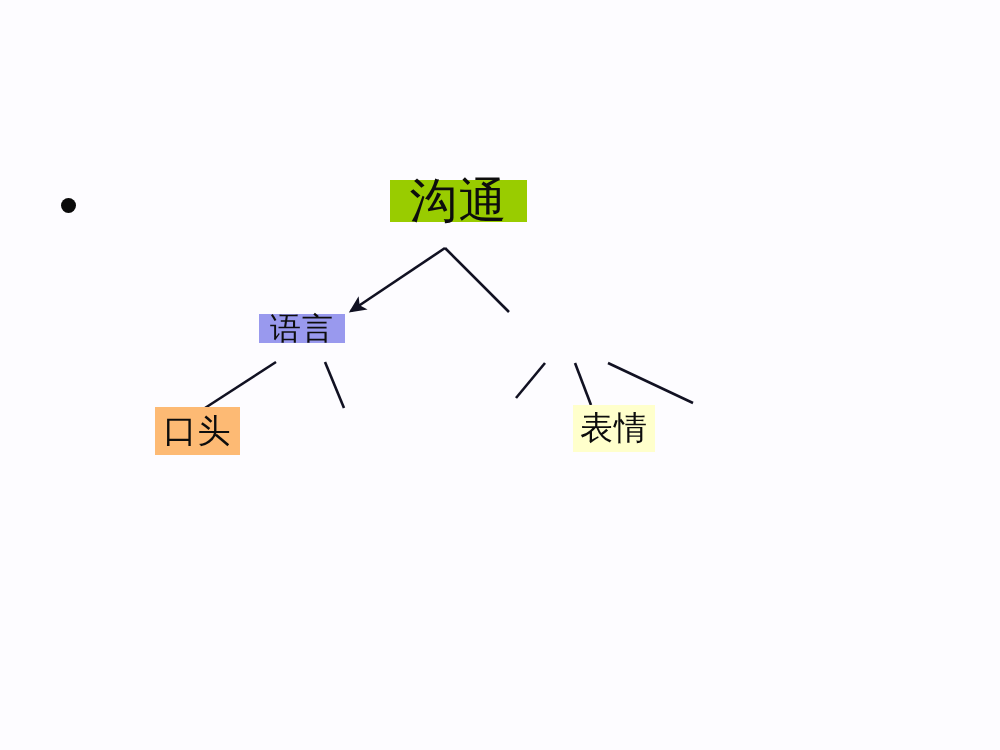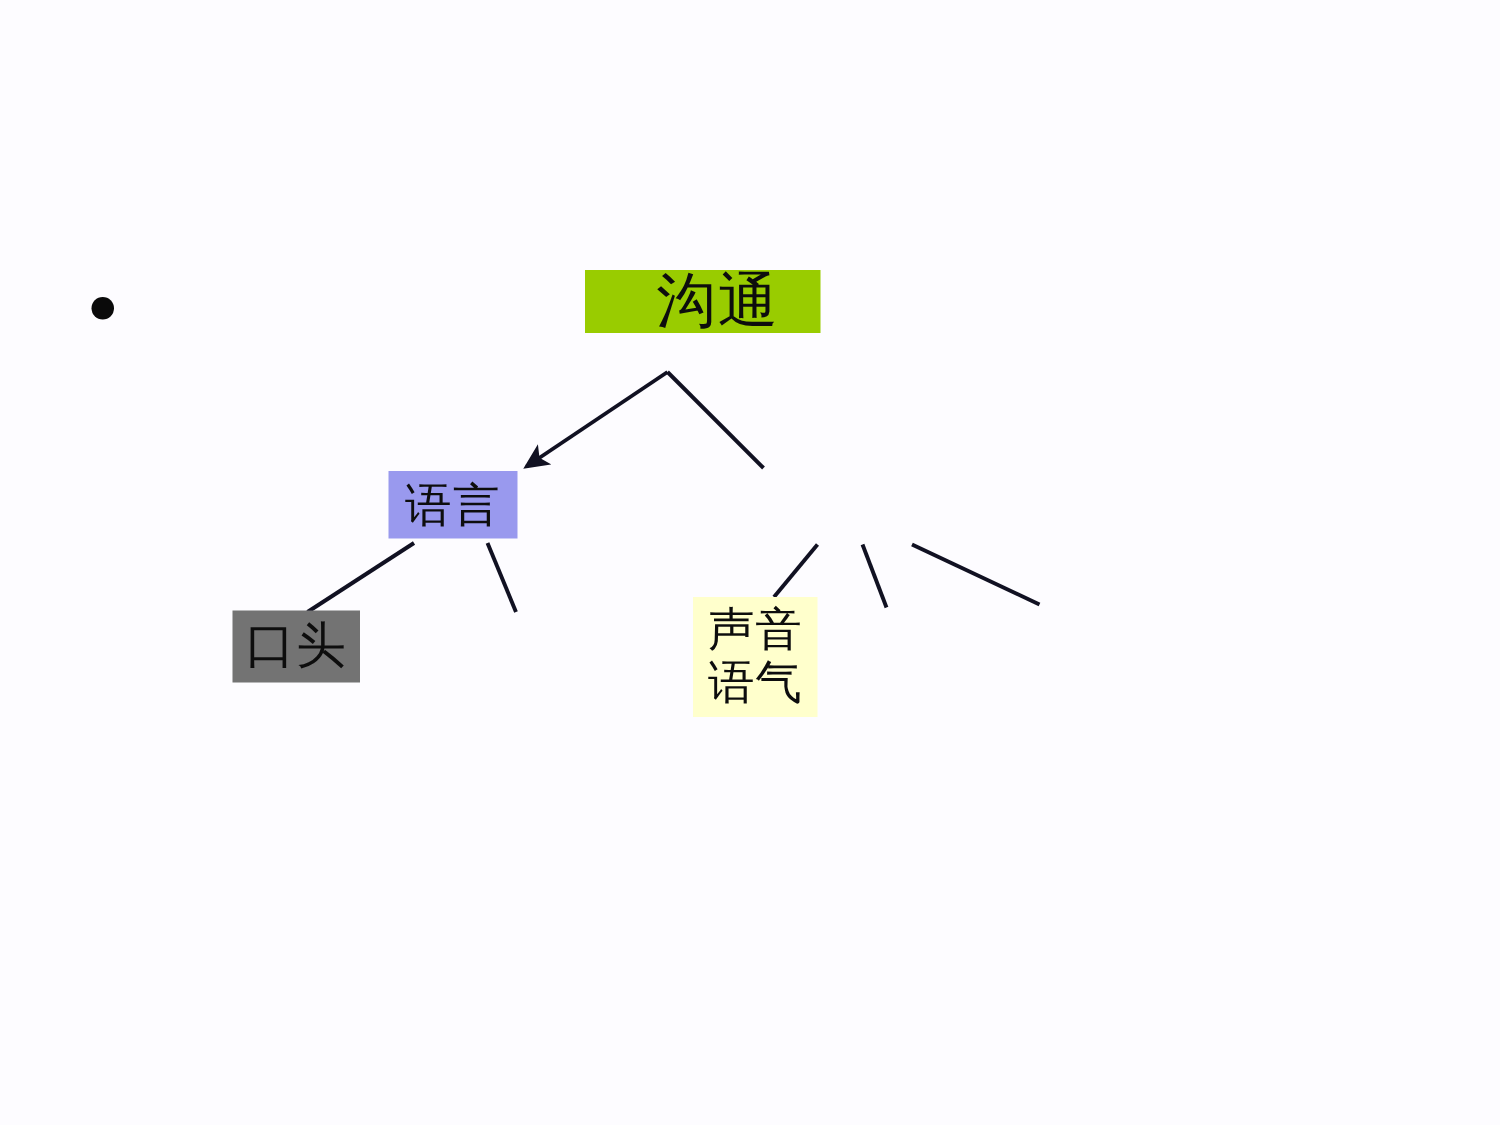--- a/index.html
+++ b/index.html
@@ -38,22 +38,21 @@
     position: absolute;
     display: flex;
     align-items: center;
     justify-content: center;
     color: #0d0d0d;
     white-space: nowrap;
     letter-spacing: 1px;
     line-height: 1.0;
   }
   .node-root {
-    font-size: 40px;
-    padding-left: 20px;
+    font-size: 48px;
   }
   .node-branch {
     font-size: 31px;
   }
   .node-leaf {
     font-size: 33px;
   }
   .node-leaf-two-line {
     font-size: 31px;
     flex-direction: column;
@@ -90,30 +89,29 @@
 
     <line x1="575" y1="363" x2="591" y2="405" stroke="#111122" stroke-width="2.6"></line>
 
     <line x1="608" y1="363" x2="693" y2="403" stroke="#111122" stroke-width="2.6"></line>
   </svg>
 
   <div class="node node-root" style="left:390px; top:180px; width:137px; height:42px; background:#99cc00;">
     <span>沟通</span>
   </div>
 
-  <div class="node node-branch" style="left:259px; top:314px; width:86px; height:45px; background:#9999ee;">
+  <div class="node node-branch" style="left:259px; top:314px; width:86px; height:29px; background:#9999ee;">
     <span>语言</span>
   </div>
 
 
-  <div class="node node-leaf" style="left:155px; top:407px; width:85px; height:48px; background:#737373;">
+  <div class="node node-leaf" style="left:155px; top:407px; width:85px; height:48px; background:#fdba74;">
     <span>口头</span>
   </div>
 
 
-  <div class="node node-leaf-two-line" style="left:462px; top:398px; width:83px; height:80px; background:#ffffcc;">
-    <span class="line">声音</span>
-    <span class="line">语气</span>
+
+  <div class="node node-leaf" style="left:573px; top:405px; width:82px; height:47px; background:#ffffcc;">
+    <span>表情</span>
   </div>
-
 
 
 </div>
 
 </body></html>

